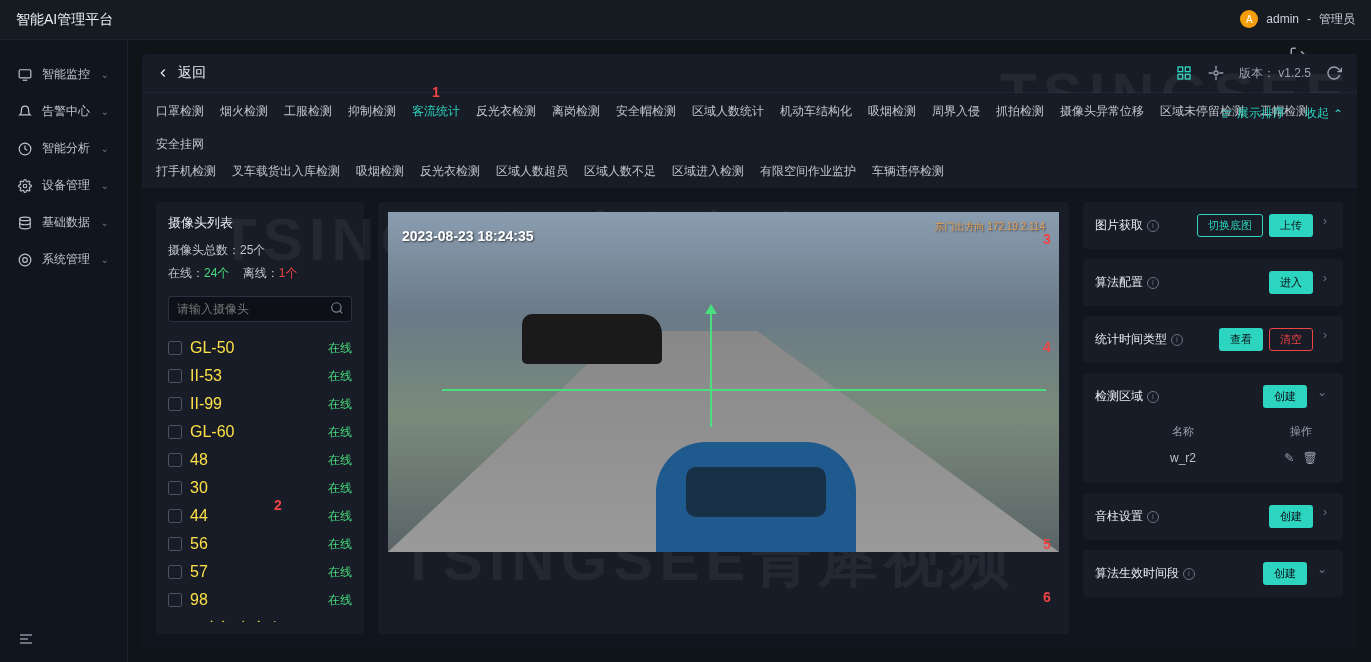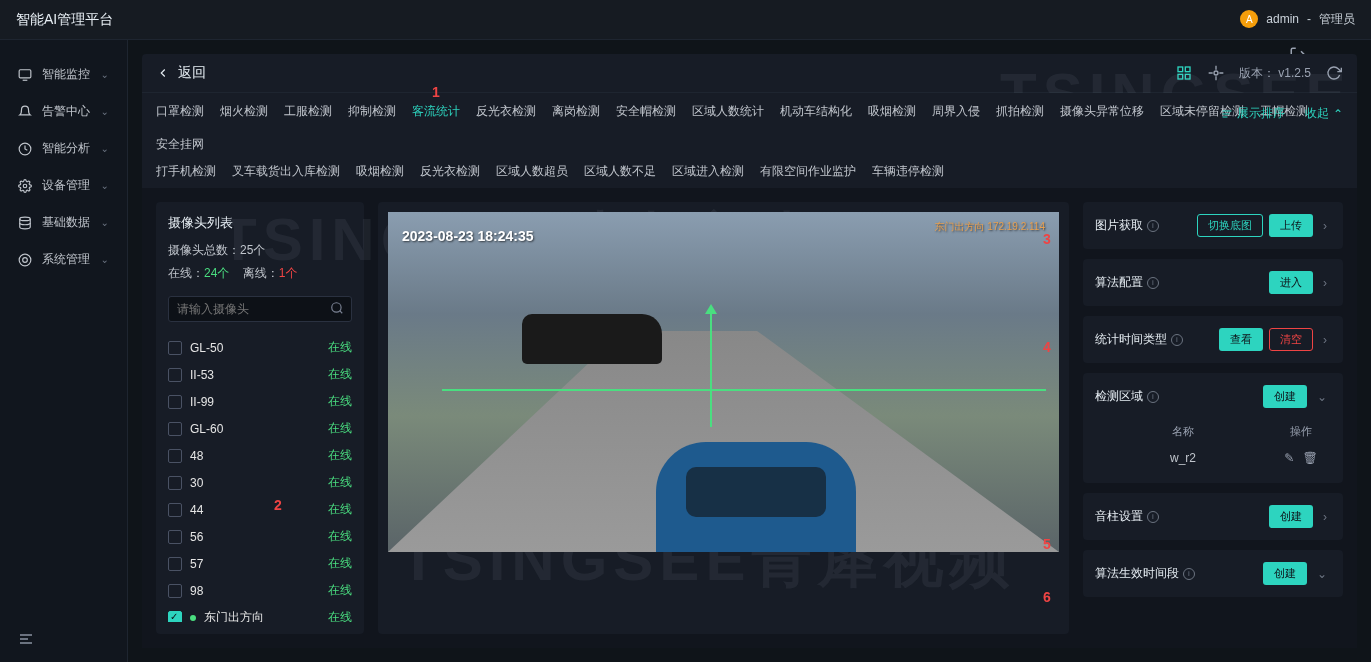--- a/index.html
+++ b/index.html
@@ -115,21 +115,21 @@
 }
 .search-wrap .sicon { position: absolute; right: 8px; top: 5px; color: #7a8293; }
 .cam-list { flex: 1; overflow-y: auto; margin-top: 4px; }
 .cam-list::-webkit-scrollbar { width: 6px; }
 .cam-list::-webkit-scrollbar-thumb { background: #2a3140; border-radius: 3px; }
 .cam-item { display: flex; align-items: center; padding: 5px 0; gap: 8px; cursor: pointer; }
 .cam-check { width: 14px; height: 14px; border: 1px solid #4a5264; border-radius: 2px; flex-shrink: 0; }
 .cam-check.checked { background: #2dd4bf; border-color: #2dd4bf; position: relative; }
 .cam-check.checked::after { content: '✓'; position: absolute; color: #0d1117; font-size: 10px; top: -1px; left: 1px; }
 .cam-dot { width: 6px; height: 6px; border-radius: 50%; background: #4ade80; flex-shrink: 0; }
-.cam-name { flex: 1; color: #e5e5e5; font-size: 12px; white-space: nowrap; overflow: hidden; text-overflow: ellipsis; }
+.cam-name { flex: 1; color: #fde047; font-size: 16px; white-space: nowrap; overflow: hidden; text-overflow: ellipsis; }
 .cam-status { color: #4ade80; font-size: 12px; }
 .video-panel {
   flex: 1;
   background: #171c26;
   border-radius: 4px;
   padding: 10px;
   display: flex;
   align-items: flex-start;
   justify-content: center;
 }
@@ -156,21 +156,21 @@
   gap: 10px;
 }
 .cfg-card {
   background: #171c26;
   border-radius: 4px;
   padding: 12px;
 }
 .cfg-head { display: flex; align-items: center; justify-content: space-between; }
 .cfg-title { font-size: 12px; color: #e6edf3; display: flex; align-items: center; gap: 4px; }
 .info-icon { width: 12px; height: 12px; border-radius: 50%; border: 1px solid #6b7380; display: inline-flex; align-items: center; justify-content: center; font-size: 8px; color: #6b7380; }
-.cfg-btns { display: flex; align-items: center; gap: 6px; }
+.cfg-btns { display: flex; align-items: flex-start; gap: 6px; }
 .btn-sm { padding: 3px 10px; border-radius: 3px; font-size: 11px; cursor: pointer; border: 1px solid transparent; background: none; white-space: nowrap; }
 .btn-primary { background: #2dd4bf; color: #0d1117; }
 .btn-outline { border-color: #2dd4bf; color: #2dd4bf; }
 .btn-danger { border-color: #ef4444; color: #ef4444; }
 .expand-chev { color: #6b7380; cursor: pointer; font-size: 12px; padding: 0 4px; }
 .cfg-body { margin-top: 10px; }
 .cfg-table-head { display: flex; padding: 6px 0; color: #9aa2b1; font-size: 11px; }
 .cfg-table-head .col1 { flex: 1; text-align: center; }
 .cfg-table-head .col2 { width: 60px; text-align: center; }
 .cfg-row { display: flex; padding: 6px 0; align-items: center; }

